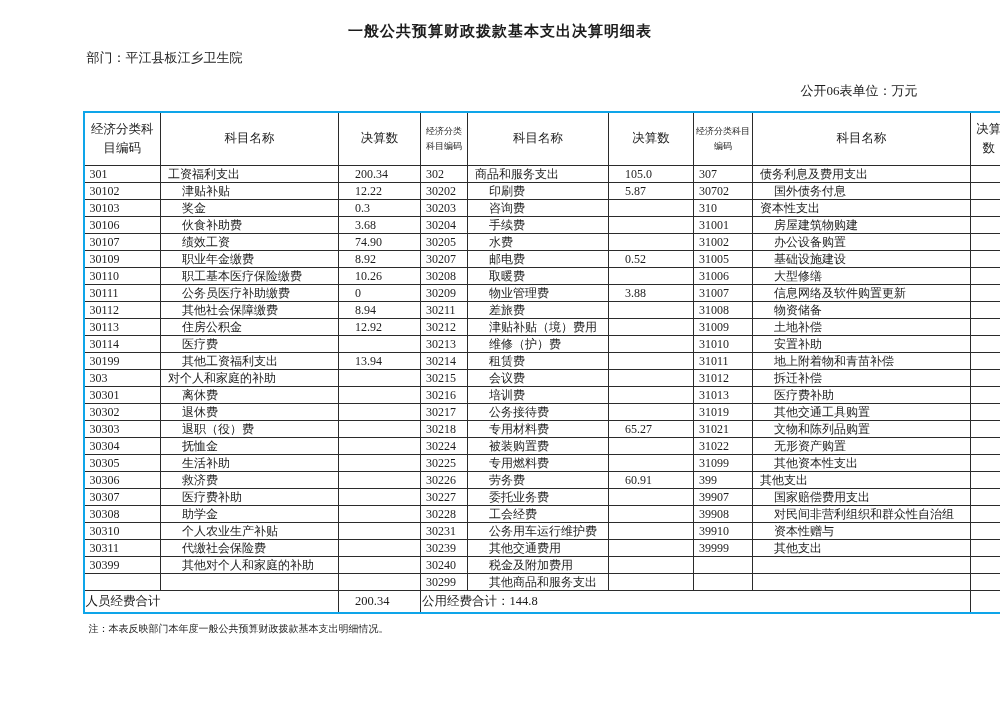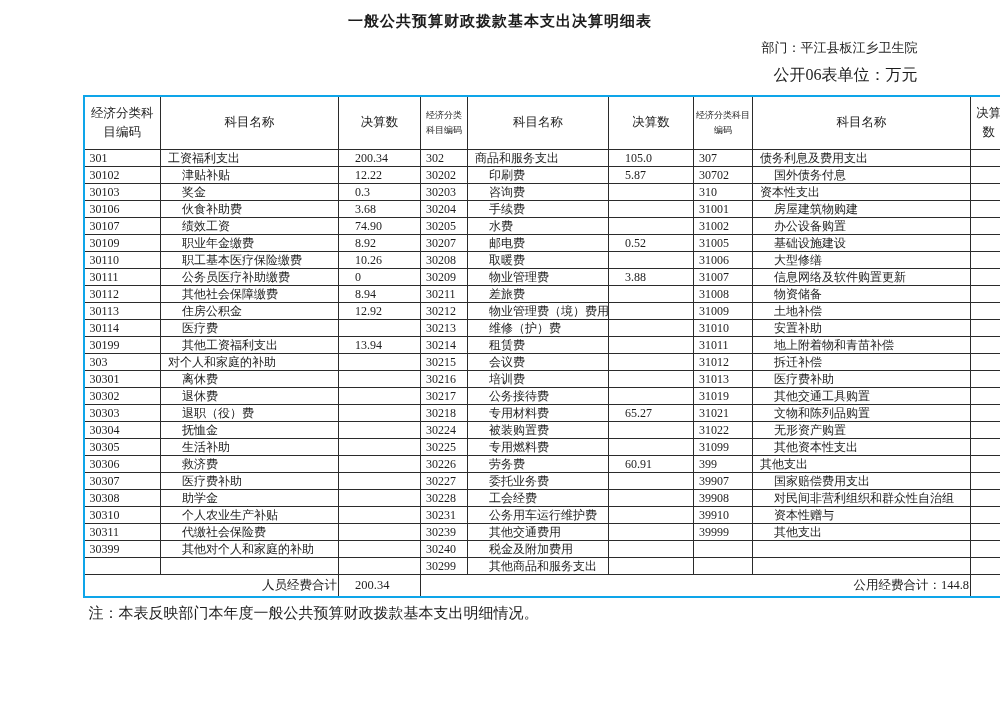--- a/index.html
+++ b/index.html
@@ -1,35 +1,35 @@
 <!DOCTYPE html>
 <html><head>
 <meta charset="utf-8">
 <style>
   html,body{margin:0;padding:0;}
   body{width:1000px;height:706px;background:#ffffff;color:#1c1c1c;
        font-family:"Liberation Serif","DejaVu Serif",serif;}
-  .sheet{width:835px;margin:0 auto;padding-top:12px;}
+  .sheet{width:835px;margin:0 auto;padding-top:22px;}
   .title{text-align:center;font-size:15px;font-weight:700;line-height:18px;letter-spacing:1px;}
-  .dept{font-size:13px;line-height:17px;margin:9px 0 0 29px;text-align:right;}
-  .meta{font-size:16px;line-height:17px;text-align:right;margin-top:10px;}
+  .dept{font-size:13px;line-height:17px;margin:9px 0 0 4px;}
+  .meta{font-size:13px;line-height:17px;text-align:right;margin-top:16px;}
   table{border-collapse:collapse;table-layout:fixed;width:924px;margin-top:12px;
         border:2px solid #0ea5e9;}
   th,td{border:1px solid #2b2b2b;overflow:hidden;}
   thead th{font-weight:400;font-size:12.5px;text-align:center;vertical-align:middle;
            height:50px;line-height:1.55;padding:1px 3px;}
   thead th.small{font-size:9px;line-height:1.7;padding:1px 2px;}
   tbody td{height:16px;line-height:16px;font-size:12px;white-space:nowrap;}
   .cell-code{padding:0 2px 0 5px;}
   .cell-name{padding:0 2px 0 7px;}
   .cell-name.sub{padding-left:21px;}
   .cell-value{padding:0 2px 0 16px;}
   tfoot td{height:19px;line-height:19px;font-size:12.5px;white-space:nowrap;}
-  tfoot .f-label{text-align:right;}
-  .note{font-size:15px;line-height:16px;margin:7px 0 0 6px;}
+  tfoot .f-label{text-align:left;}
+  .note{font-size:10px;line-height:16px;margin:7px 0 0 6px;}
 </style>
 </head>
 <body>
 
 <div class="sheet">
   <div class="title">一般公共预算财政拨款基本支出决算明细表</div>
   <div class="dept">部门：平江县板江乡卫生院</div>
   <div class="meta">公开06表单位：万元</div>
 
   <table>
@@ -155,21 +155,21 @@
           <td class="cell-value"></td>
           <td class="cell-code">31008</td>
           <td class="cell-name sub">物资储备</td>
           <td class="cell-value"></td>
         </tr>
         <tr>
           <td class="cell-code">30113</td>
           <td class="cell-name sub">住房公积金</td>
           <td class="cell-value">12.92</td>
           <td class="cell-code">30212</td>
-          <td class="cell-name sub">物业管理费（境）费用</td>
+          <td class="cell-name sub">津贴补贴（境）费用</td>
           <td class="cell-value"></td>
           <td class="cell-code">31009</td>
           <td class="cell-name sub">土地补偿</td>
           <td class="cell-value"></td>
         </tr>
         <tr>
           <td class="cell-code">30114</td>
           <td class="cell-name sub">医疗费</td>
           <td class="cell-value"></td>
           <td class="cell-code">30213</td>

